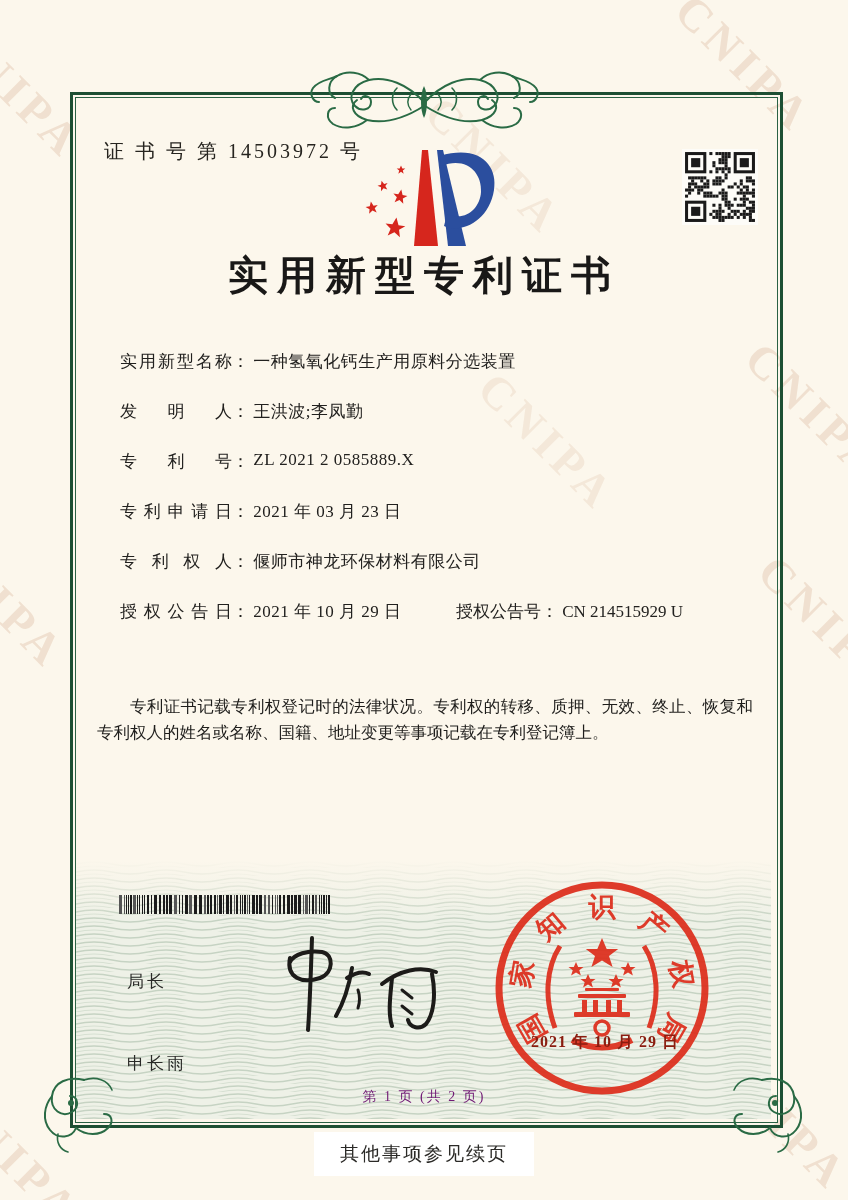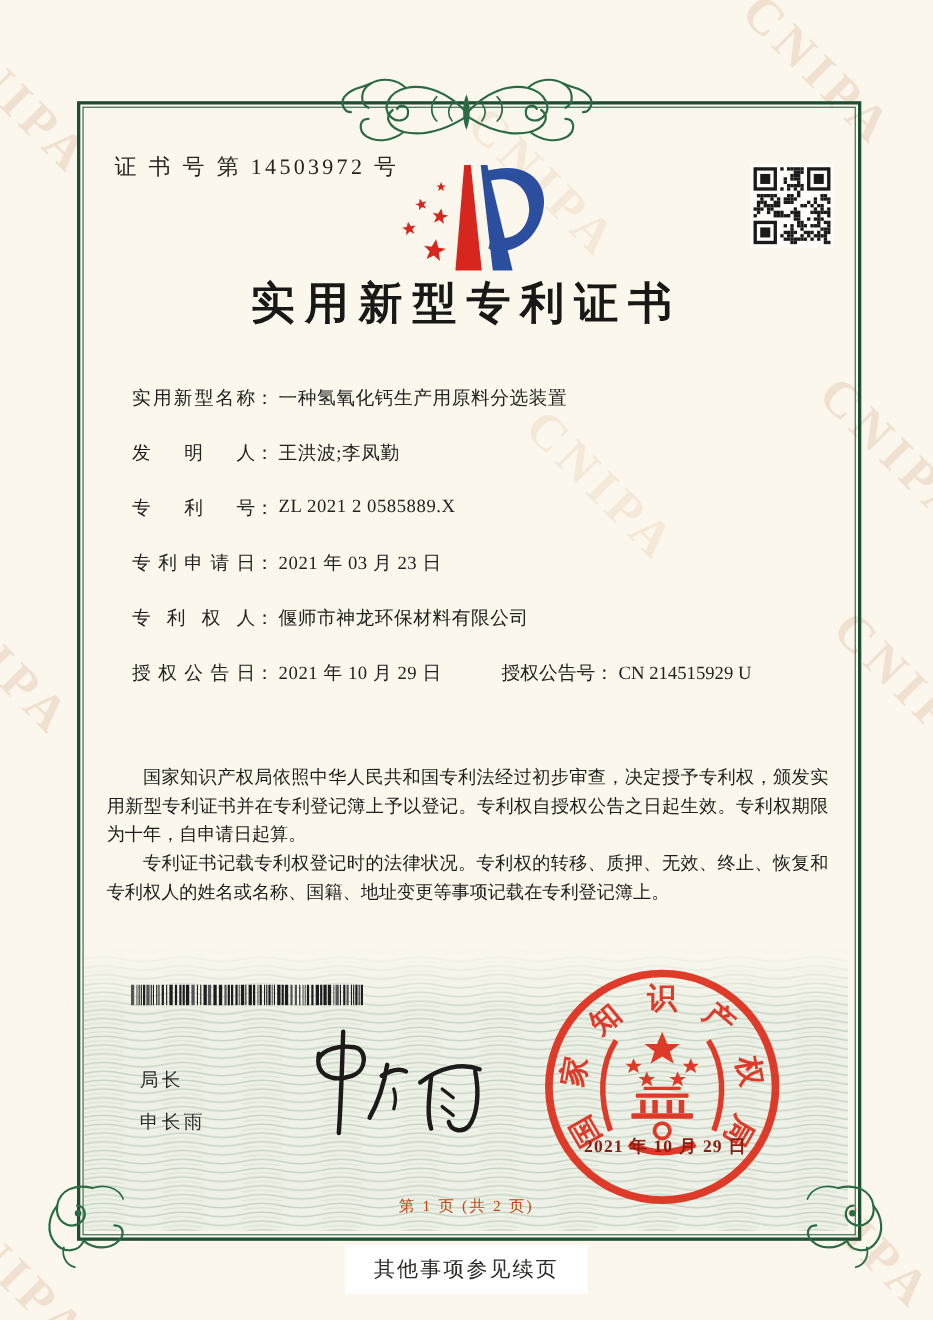--- a/index.html
+++ b/index.html
@@ -34,30 +34,30 @@
   .ffield2{position:absolute;left:336px;top:0;}
   
   #body-text{left:97px;top:694px;width:656px;font-size:16.5px;line-height:26px;
              text-align:justify;color:#1e1d1b;}
   #body-text p{margin:0;text-indent:2em;}
   
   #barcode{left:119px;top:895px;}
   
   #signer-title{left:127px;top:970px;font-family:"Liberation Sans","DejaVu Sans",sans-serif;
                 font-size:17px;letter-spacing:3px;color:#2a2a28;text-align:right;}
-  #signer-name{left:127px;top:1008px;font-family:"Liberation Sans","DejaVu Sans",sans-serif;
+  #signer-name{left:127px;top:1052px;font-family:"Liberation Sans","DejaVu Sans",sans-serif;
                font-size:17px;letter-spacing:3px;color:#2a2a28;}
   #signature{left:250px;top:928px;}
   
   #seal{left:492px;top:878px;}
   #seal-date{left:505px;top:1032px;width:200px;text-align:center;font-size:16px;
              font-weight:bold;letter-spacing:1px;color:#8a1d10;}
   
   #page-no{left:0;top:1088px;width:848px;text-align:center;font-size:14px;
-           letter-spacing:2px;color:#c2410c;}
+           letter-spacing:2px;color:#701a75;}
   #cont-box{left:50%;top:1132px;transform:translateX(-50%);background:#ffffff;
             padding:9px 26px;font-size:19px;letter-spacing:2px;color:#2b2a27;}
   svg{display:block;}
 </style>
 </head>
 <body>
 
 <div class="wm" style="left:-28px;top:10px;">CNIPA</div>
 <div class="wm faint" style="left:452px;top:86px;">CNIPA</div>
 <div class="wm" style="left:702px;top:-16px;">CNIPA</div>
@@ -344,21 +344,20 @@
     <span class="flabel">授权公告日</span><span class="fcolon">：</span>
     <span class="fvalue">2021 年 10 月 29 日</span>
     <span class="ffield2">
       <span>授权公告号</span><span>：</span>
       <span>CN 214515929 U</span>
     </span>
   </div>
 </div>
 
 <div id="body-text" class="abs">
-  <p>国家知识产权局依照中华人民共和国专利法经过初步审查，决定授予专利权，颁发实用新型专利证书并在专利登记簿上予以登记。专利权自授权公告之日起生效。专利权期限为十年，自申请日起算。</p>
   <p>专利证书记载专利权登记时的法律状况。专利权的转移、质押、无效、终止、恢复和专利权人的姓名或名称、国籍、地址变更等事项记载在专利登记簿上。</p>
 </div>
 
 <svg id="barcode" class="abs" width="216" height="19" viewBox="0 0 216 19">
     <rect x="0" y="0" width="3" height="19" fill="#555"></rect>
     <rect x="5" y="0" width="1" height="19" fill="#555"></rect>
     <rect x="7" y="0" width="1" height="19" fill="#1c1c1c"></rect>
     <rect x="9" y="0" width="1" height="19" fill="#1c1c1c"></rect>
     <rect x="11" y="0" width="2" height="19" fill="#1c1c1c"></rect>
     <rect x="14" y="0" width="3" height="19" fill="#555"></rect>

